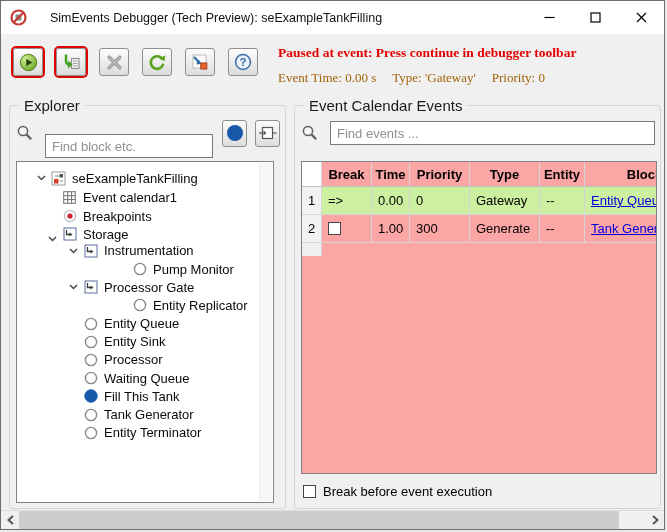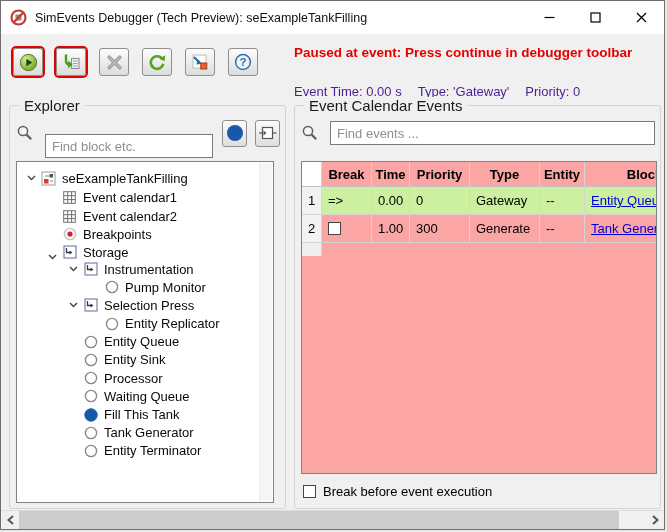--- a/index.html
+++ b/index.html
@@ -5,33 +5,33 @@
   * { box-sizing: border-box; margin: 0; padding: 0; }
   html,body { background:#e9e9e9; }
   body { font-family:"Liberation Sans", sans-serif; font-size:13px; color:#000; }
   .window { position:relative; width:665px; height:530px; border:1px solid #6e6e6e;
             background:#f0f0f0; overflow:hidden; }
 
   
   .titlebar { position:absolute; top:0; left:0; right:0; height:33px; background:#ffffff;
               display:flex; align-items:center; }
   .title-icon { margin-left:9px; width:17px; height:17px; flex:0 0 auto; }
-  .title-text { margin-left:8px; font-size:12.5px; color:#111; white-space:nowrap; }
+  .title-text { margin-left:23px; font-size:12.5px; color:#111; white-space:nowrap; }
   .win-controls { margin-left:auto; display:flex; height:100%; }
   .win-btn { width:46px; height:100%; display:flex; align-items:center; justify-content:center; }
 
   
   .toolbar { position:absolute; top:47px; left:12px; display:flex; gap:13px; }
   .tbtn { width:30px; height:28px; border:1px solid #8f8f8f; border-radius:3px;
           background:linear-gradient(#fdfdfd,#dcdcdc); display:flex; align-items:center;
           justify-content:center; }
   .tbtn.hl { box-shadow:0 0 0 2px #dd0400; }
-  .status { position:absolute; left:293px; top:44px; width:365px; }
+  .status { position:absolute; left:277px; top:44px; width:365px;font-family:Liberation Serif, serif; }
   .status-msg { color:#e50000; font-weight:bold; font-size:13.5px; white-space:nowrap; }
-  .status-line2 { margin-top:24px; color:#4c1d95; font-size:13px; white-space:nowrap; }
+  .status-line2 { margin-top:9px; color:#a16207; font-size:13px; white-space:nowrap; }
   .status-line2 span { margin-right:16px; }
 
   
   .groupbox { position:absolute; border:1px solid #d4d4d4; border-radius:3px; }
   .gb-title { position:absolute; top:-9px; left:9px; background:#f0f0f0; padding:0 5px;
               font-size:15px; color:#1a1a1a; white-space:nowrap; }
   .gb-explorer { left:8px; top:104px; width:277px; height:404px; }
   .gb-events { left:293px; top:104px; width:367px; height:404px; }
 
   .search-row { position:absolute; top:13px; left:5px; right:5px; height:28px;
@@ -44,22 +44,22 @@
               background:linear-gradient(#fcfcfc,#dedede); display:flex; align-items:center;
               justify-content:center; }
 
   
   .tree { position:absolute; left:6px; top:55px; width:258px; bottom:5px; background:#fff;
           border:1px solid #828282; overflow:hidden; padding-top:7px; }
   .tree-scroll { position:absolute; top:1px; right:1px; bottom:1px; width:13px;
                  background:#f6f6f6; border-left:1px solid #ececec; }
   .tree-row { height:18.2px; display:flex; align-items:center; white-space:nowrap; }
   .tree-row .label { font-size:13px; color:#0a0a0a; }
-  .lv0 { padding-left:10px; } .lv1 { padding-left:31px;align-items:flex-end; }
-  .lv2 { padding-left:52px; } .lv3 { padding-left:73px; }
+  .lv0 { padding-left:20px; } .lv1 { padding-left:31px;align-items:flex-end; }
+  .lv2 { padding-left:52px; } .lv3 { padding-left:73px;margin-left:28px; }
   .chev, .chev-space { width:14px; flex:0 0 auto; display:inline-flex; align-items:center; }
   .ticon { width:15px; height:15px; margin-right:6px; flex:0 0 auto; display:inline-flex;
            align-items:center; justify-content:center; }
 
   
   .events-box { position:absolute; left:6px; top:55px; right:3px; height:313px; background:#fca5a5;
                 border:1px solid #828282; overflow:hidden; }
   .trow { display:flex; }
   .cell { flex:0 0 auto; border-right:1px solid #d4d4d4; border-bottom:1px solid #d4d4d4;
           display:flex; align-items:center; padding:0 6px; overflow:hidden;
@@ -223,30 +223,20 @@
             <svg width="13" height="13" viewBox="0 0 13 13">
               <rect x="0.7" y="0.7" width="11.6" height="11.6" fill="#fff" stroke="#6f6f6f"></rect>
               <path d="M4.7 1 V12 M8.6 1 V12 M1 4.7 H12 M1 8.6 H12" stroke="#6f6f6f" stroke-width="1"></path>
             </svg>
           </span>
         <span class="label">Event calendar1</span>
       </div>
       <div class="tree-row lv1">
         <span class="chev-space"></span>
         <span class="ticon">
-            <svg width="13" height="13" viewBox="0 0 13 13">
-              <rect x="0.7" y="0.7" width="11.6" height="11.6" fill="#fff" stroke="#6f6f6f"></rect>
-              <path d="M4.7 1 V12 M8.6 1 V12 M1 4.7 H12 M1 8.6 H12" stroke="#6f6f6f" stroke-width="1"></path>
-            </svg>
-          </span>
-        <span class="label">Event calendar2</span>
-      </div>
-      <div class="tree-row lv1">
-        <span class="chev-space"></span>
-        <span class="ticon">
             <svg width="14" height="14" viewBox="0 0 14 14">
               <circle cx="7" cy="7" r="5.6" fill="#fafafa" stroke="#c4c4c4" stroke-width="1.4"></circle>
               <circle cx="7" cy="7" r="2.6" fill="#ce2030"></circle>
             </svg>
           </span>
         <span class="label">Breakpoints</span>
       </div>
       <div class="tree-row lv1">
         <span class="chev">
             <svg width="9" height="6" viewBox="0 0 9 6">
@@ -292,21 +282,21 @@
               <path d="M1 1 L4.5 4.5 L8 1" fill="none" stroke="#4a4a4a" stroke-width="1.5"></path>
             </svg>
           </span>
         <span class="ticon">
             <svg width="14" height="14" viewBox="0 0 14 14">
               <rect x="1" y="1" width="12" height="12" fill="#fff" stroke="#5c6a9c"></rect>
               <path d="M3.5 3 v4.5 h3.5" fill="none" stroke="#3a3a3a" stroke-width="1.3"></path>
               <path d="M6.5 5.5 L9.5 7.5 L6.5 9.5 Z" fill="#3a3a3a"></path>
             </svg>
           </span>
-        <span class="label">Selection Press</span>
+        <span class="label">Processor Gate</span>
       </div>
       <div class="tree-row lv3">
         <span class="chev-space"></span>
         <span class="ticon">
             <svg width="14" height="14" viewBox="0 0 14 14">
               <circle cx="7" cy="7" r="5.6" fill="#fff" stroke="#8a8a8a" stroke-width="1.4"></circle>
             </svg>
           </span>
         <span class="label">Entity Replicator</span>
       </div>

